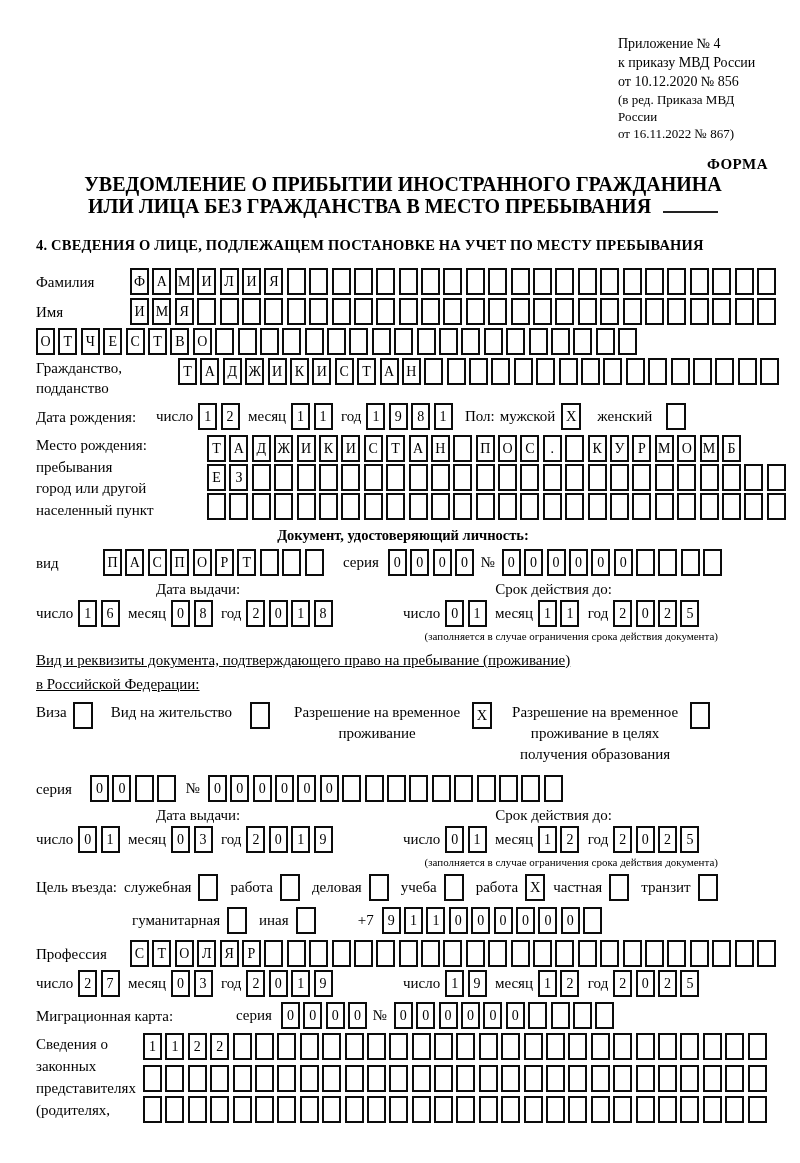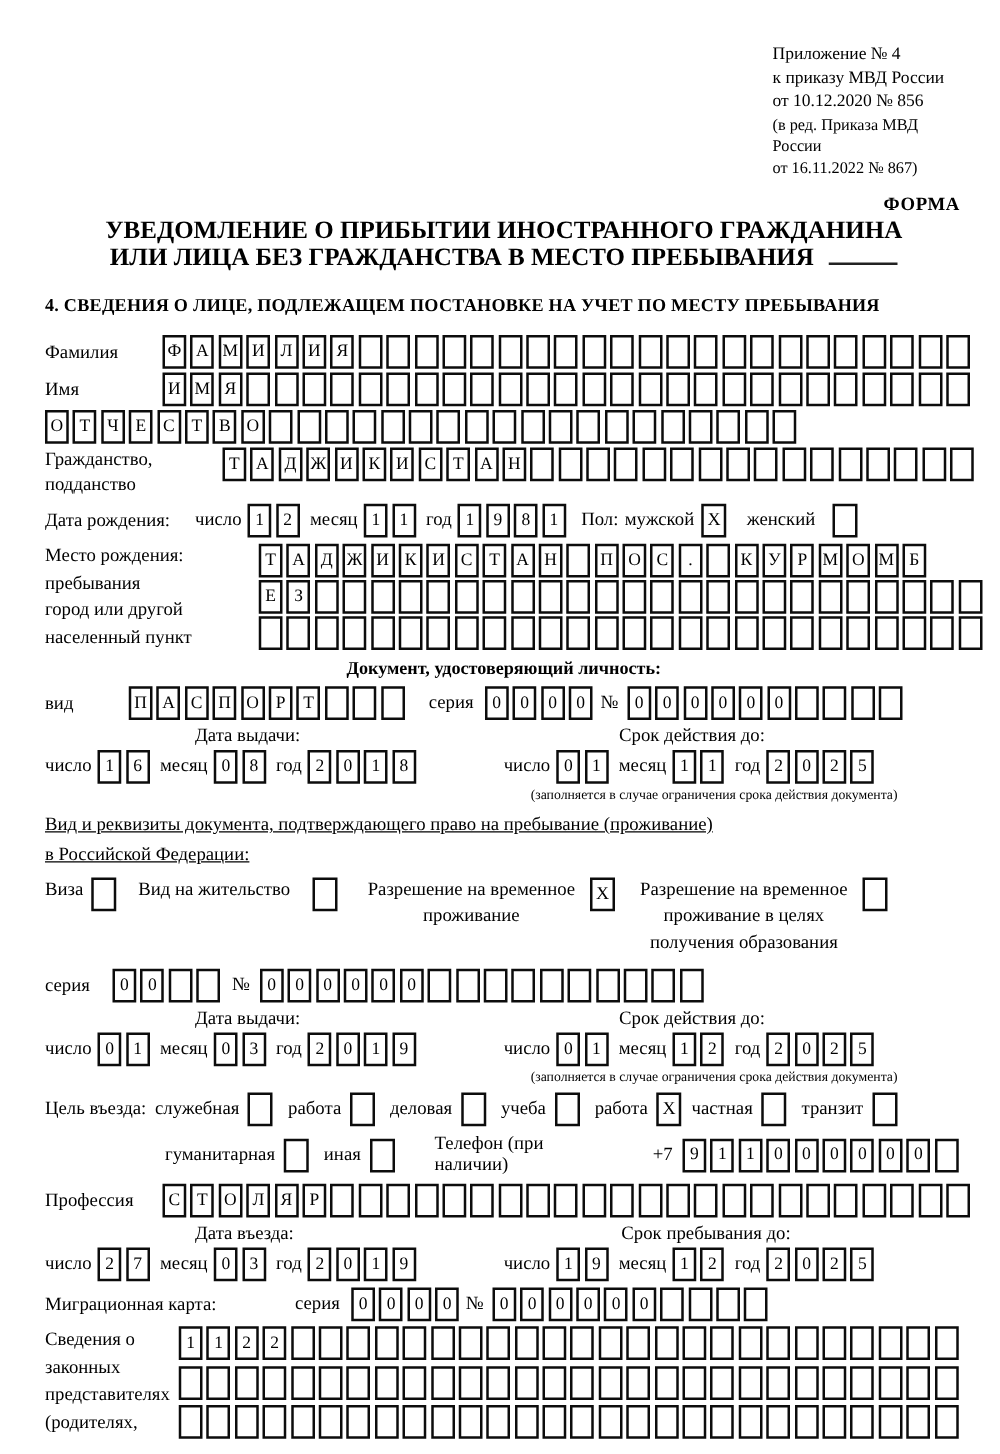--- a/index.html
+++ b/index.html
@@ -543,21 +543,20 @@
     <span class="cbox"></span>
     <span class="plabel">транзит</span>
     <span class="cbox" style="margin-right:0"></span>
   </div>
 
   <div class="purposes">
     <span class="plabel" style="margin-left:96px">гуманитарная</span>
     <span class="cbox"></span>
     <span class="plabel">иная</span>
     <span class="cbox"></span>
-    <span style="margin-left:20px">Телефон (при наличии)</span>
     <span style="margin:0 8px 0 30px">+7</span>
     <span class="cells">
         <span class="cell">9</span>
         <span class="cell">1</span>
         <span class="cell">1</span>
         <span class="cell">0</span>
         <span class="cell">0</span>
         <span class="cell">0</span>
         <span class="cell">0</span>
         <span class="cell">0</span>
@@ -594,24 +593,20 @@
         <span class="cell"></span>
         <span class="cell"></span>
         <span class="cell"></span>
         <span class="cell"></span>
         <span class="cell"></span>
         <span class="cell"></span>
         <span class="cell"></span>
       </div>
   </div>
 
-  <div class="date-heads">
-    <span style="margin-left:120px">Дата въезда:</span>
-    <span style="margin-left:262px">Срок пребывания до:</span>
-  </div>
 
   <div class="frow">
     <div class="grp">
       <span>число</span>
       <span class="cells">
           <span class="cell">2</span>
           <span class="cell">7</span>
         </span>
       <span>месяц</span>
       <span class="cells">

